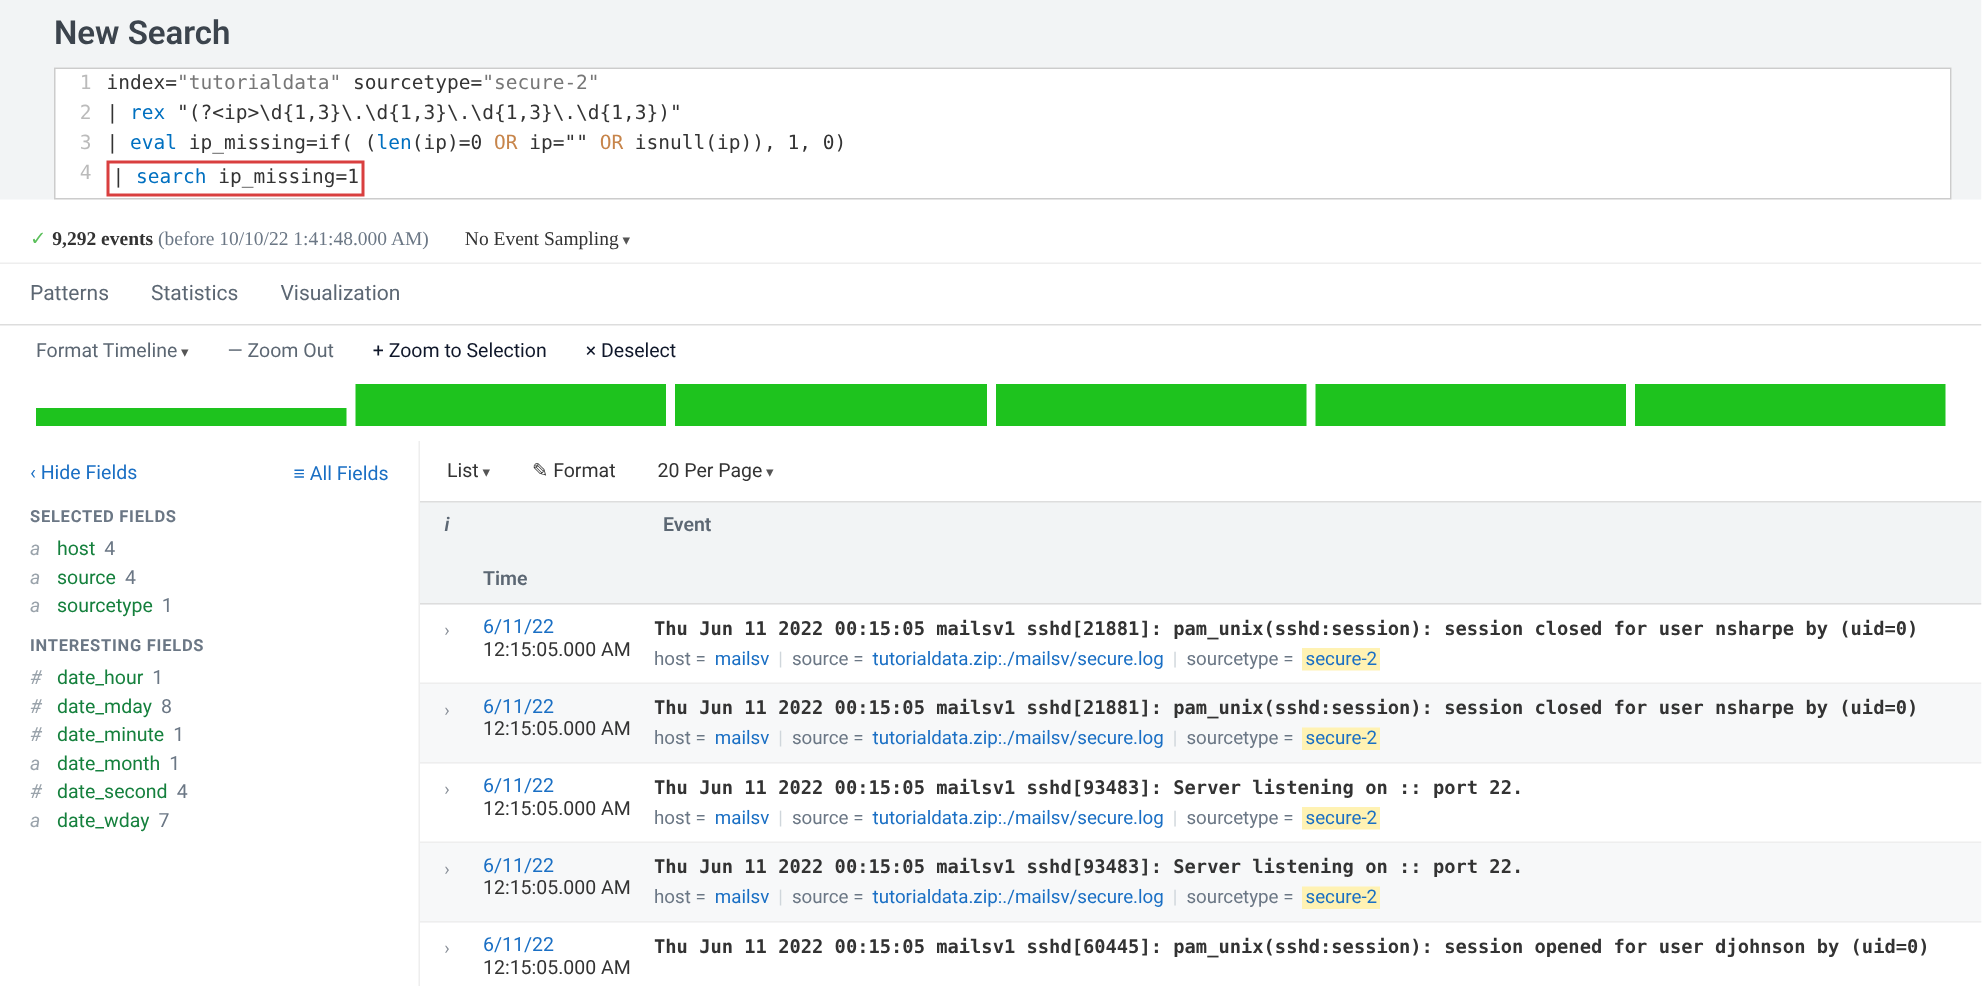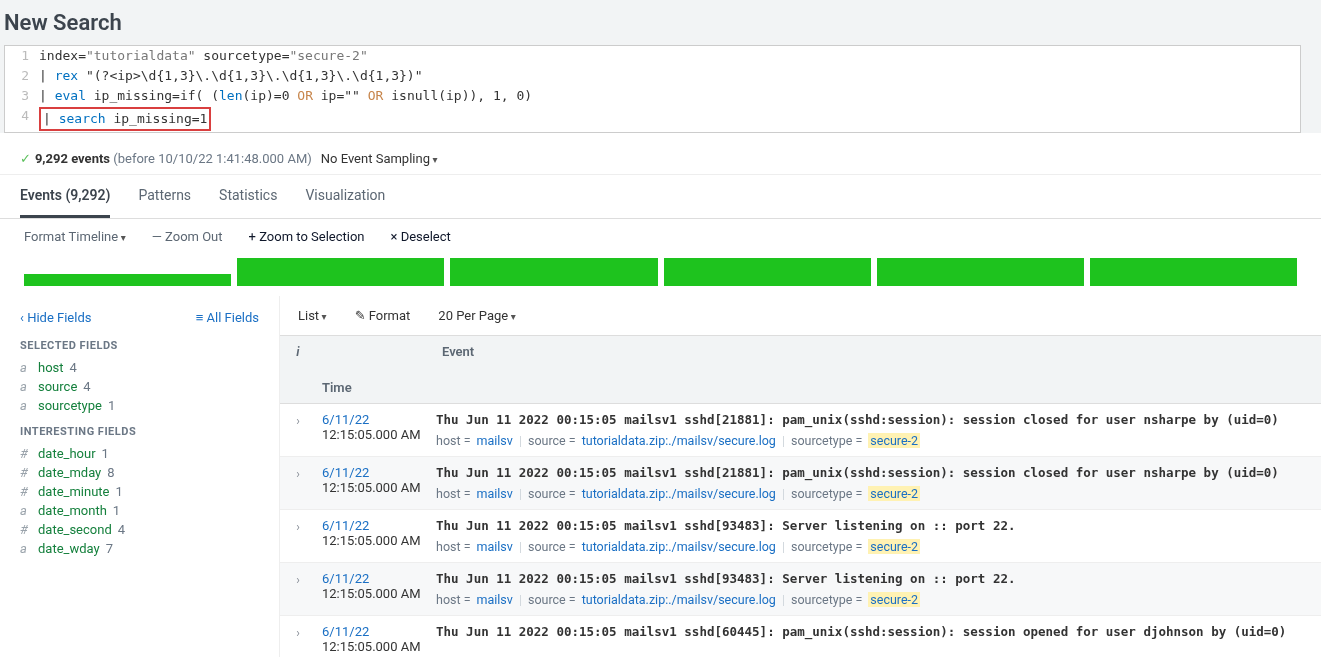--- a/index.html
+++ b/index.html
@@ -1,27 +1,27 @@
 <!DOCTYPE html>
 <html><head>
 <meta charset="utf-8">
 <style>
   * { box-sizing: border-box; margin: 0; padding: 0; }
   body { font-family: -apple-system, BlinkMacSystemFont, "Segoe UI", Roboto, Arial, sans-serif; font-size: 13px; color: #333; background: #fff; width: 1321px; }
-  .header { background: #f2f4f5; padding: 10px 20px 0 4px; }
+  .header { background: #f2f4f5; padding: 10px 20px 0 36px; }
   .title { font-size: 22px; font-weight: 600; color: #3c444d; padding-bottom: 10px; }
   .search-box { background: #fff; border: 1px solid #ccc; margin: 0 0 10px 0; font-family: "Consolas","Monaco",monospace; font-size: 13px; line-height: 20px; }
   .code-line { display:flex; }
   .gutter { width: 34px; text-align: right; padding-right: 10px; color: #bbb; user-select:none; }
   .code { white-space: pre; }
   .kw-blue { color: #0070c0; }
   .kw-eq { color: #777; }
   .kw-or { color: #c7854b; }
   .highlight-box { border: 2px solid #d93f3f; padding: 0 2px; display:inline-block; margin-top:1px; margin-bottom:1px; }
-  .result-row { display:flex; align-items:flex-start; padding: 8px 20px; gap: 9px; background:#fff; border-bottom:1px solid #eee;}
+  .result-row { display:flex; align-items:flex-start; padding: 8px 20px; gap: 24px; background:#fff; border-bottom:1px solid #eee;font-family:Liberation Serif, serif;}
   .check { color: #5cc05c; margin-right:4px; }
   .dim { color:#6b7785; }
   .dropdown-caret::after { content:" ▾"; font-size:10px; color:#555; }
   .tabs { display:flex; gap:28px; padding: 0 20px; border-bottom:1px solid #ddd; background:#fff; }
   .tab { padding: 12px 0; font-size:14px; color:#5c6773; cursor:pointer; }
   .tab.active { font-weight:600; color:#3c444d; border-bottom:3px solid #3c444d; }
   .timeline-toolbar { display:flex; gap:26px; padding: 10px 24px; color:#5c6773; font-size:13px; align-items:center;}
   .tl-disabled { color:#0f172a; }
   .timeline { display:flex; gap:6px; padding: 0 24px 10px 24px; align-items:flex-end; height:42px; }
   .tl-bar { background:#1ec31e; height:28px; flex:1; }
@@ -80,21 +80,20 @@
       </div>
   </div>
 </div>
 
 <div class="result-row">
   <span><span class="check">✓</span><b>9,292 events</b> <span class="dim">(before 10/10/22 1:41:48.000 AM)</span></span>
   <span class="dropdown-caret">No Event Sampling</span>
 </div>
 
 <div class="tabs">
-  <div class="tab active">Events (9,292)</div>
   <div class="tab">Patterns</div>
   <div class="tab">Statistics</div>
   <div class="tab">Visualization</div>
 </div>
 
 <div class="timeline-toolbar">
   <span class="dropdown-caret">Format Timeline</span>
   <span>— Zoom Out</span>
   <span class="tl-disabled">+ Zoom to Selection</span>
   <span class="tl-disabled">× Deselect</span>

